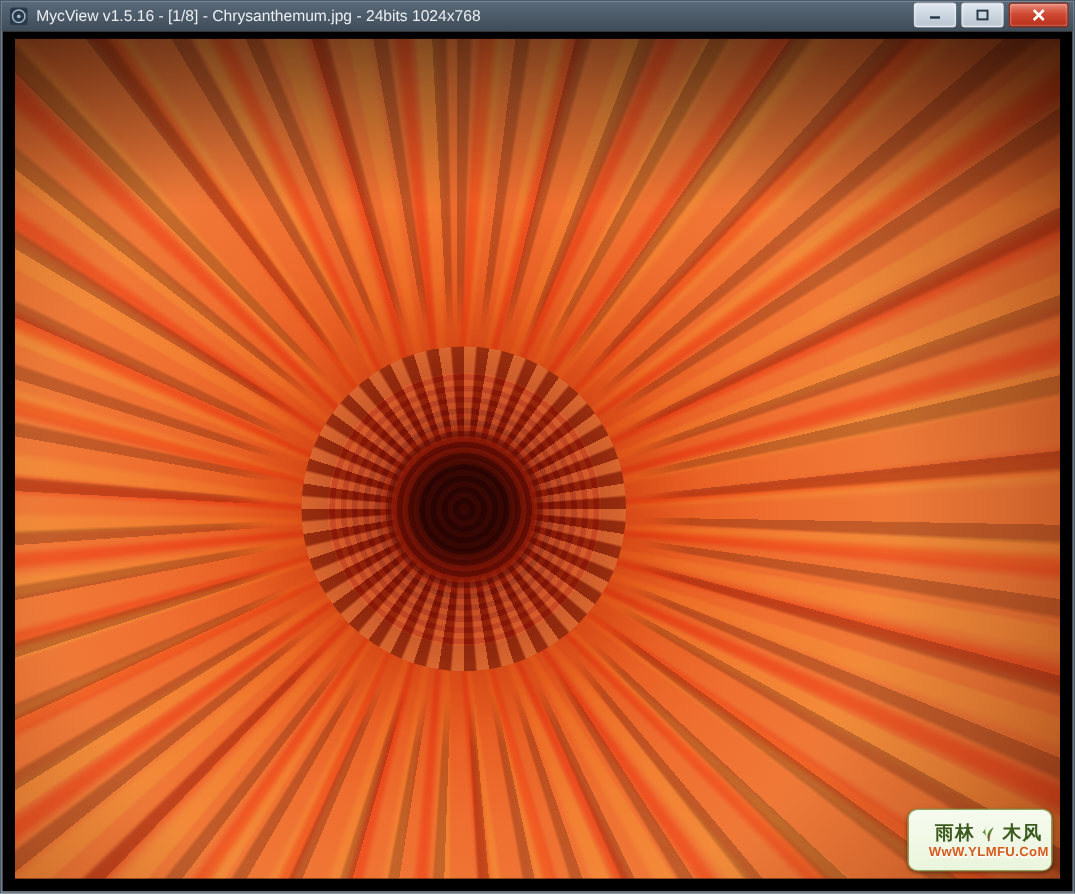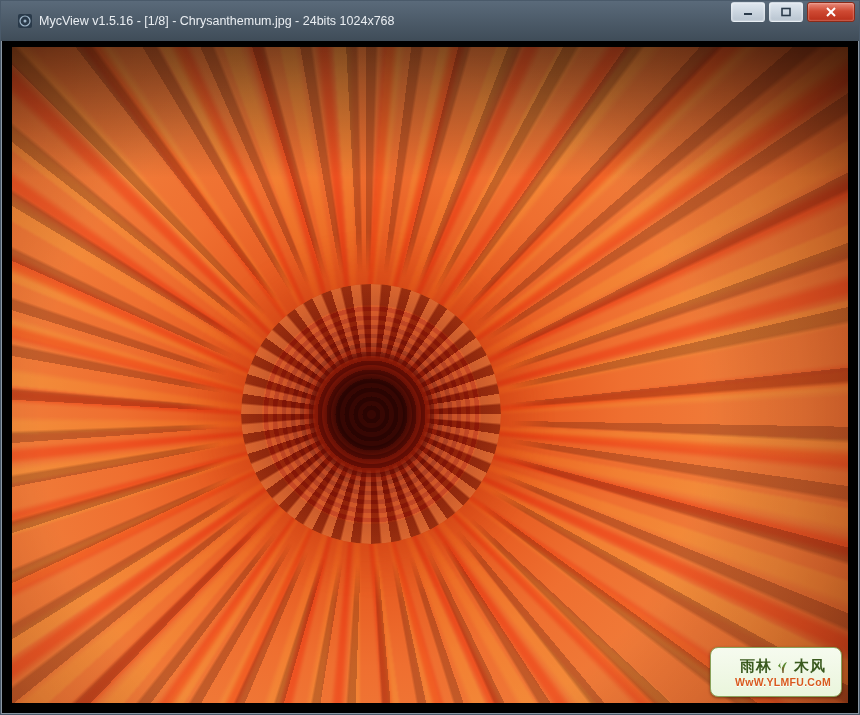--- a/index.html
+++ b/index.html
@@ -13,25 +13,25 @@
     .window {
       width: 860px;
       height: 715px;
       border: 1px solid #4a5a6a;
       background: #fff;
       display: flex;
       flex-direction: column;
       box-shadow: 0 0 8px rgba(0,0,0,.25);
     }
     .titlebar {
-      height: 40px;
+      height: 24px;
       background: linear-gradient(#5a6a7a, #3f4c58);
       display: flex;
       align-items: center;
-      padding-left: 16px;
+      padding-left: 6px;
       color: #eaeef2;
       font-size: 12.5px;
       user-select: none;
     }
     .titlebar .app-icon {
       width: 16px; height: 16px;
       margin-right: 6px;
       display: flex; align-items: center; justify-content: center;
     }
     .titlebar .title-text { flex: 1; white-space: nowrap; overflow: hidden; text-overflow: ellipsis; }
@@ -140,21 +140,21 @@
     }
     .top-shade {
       position:absolute; left:0; right:0; top:0; height:20%;
       background: linear-gradient(rgba(0,0,0,.45), rgba(0,0,0,0));
       pointer-events:none;
     }
 
     .watermark {
       position: absolute;
       right: 6px; bottom: 6px;
-      width: 132px; height: 50px;
+      width: 116px; height: 50px;
       background: linear-gradient(#f6fbef, #eaf5dc);
       border: 1px solid #8aa25a;
       border-radius: 8px;
       box-shadow: 0 1px 3px rgba(0,0,0,.4);
       display:flex; flex-direction:column; align-items:center; justify-content:center;
       color:#3a5a1e;
       font-weight:bold;
       overflow:hidden;
       padding-left:14px;
     }

